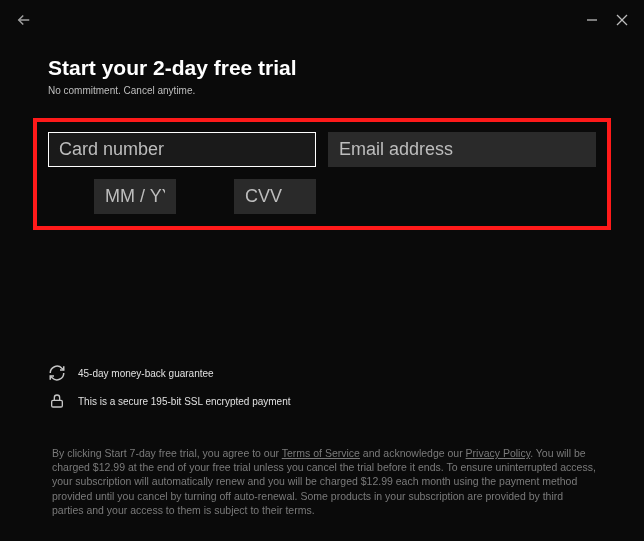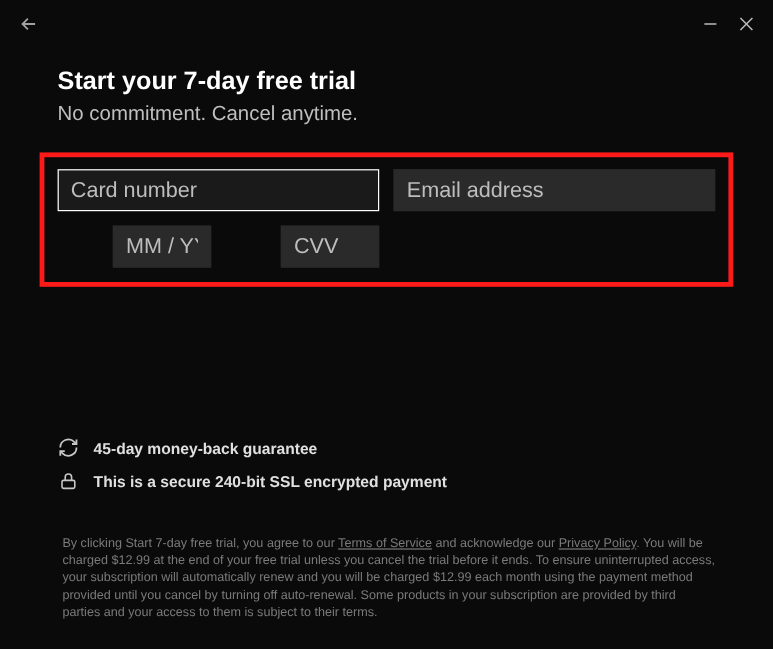--- a/index.html
+++ b/index.html
@@ -49,21 +49,21 @@
     .content {
       padding: 22px 48px 0 48px;
     }
     .heading {
       font-size: 21px;
       font-weight: 600;
       color: #fff;
       margin-bottom: 5px;
     }
     .subheading {
-      font-size: 17px;
+      font-size: 10px;
       color: #bfbfbf;
       margin-bottom: 22px;
     }
     .hl-box {
       border: 4px solid #ff1a1a;
     }
     .form-wrap {
       padding: 10px 11px 12px 11px;
       margin-left: -15px;
       margin-right: -15px;
@@ -131,23 +131,22 @@
     }
     .assurance-icon {
       width: 18px;
       height: 18px;
       display: inline-flex;
       align-items: center;
       justify-content: center;
       color: #c6c6c6;
     }
     .assurance-text {
-      font-size: 13px;
+      font-size: 10px;
       color: #e0e0e0;
-      font-weight: bold;
     }
     .cta-wrap {
       border: 4px solid #ff1a1a;
       padding: 14px 12px;
       margin-top: -4px;
     }
     .cta-btn {
       background: #0f8eff;
       color: #fff;
       border: none;
@@ -189,21 +188,21 @@
     <span class="win-btn">
       <svg width="12" height="12" viewBox="0 0 12 12" stroke="currentColor" stroke-width="1.3">
           <line x1="1" y1="1" x2="11" y2="11"></line>
           <line x1="11" y1="1" x2="1" y2="11"></line>
         </svg>
     </span>
   </span>
 </div>
 
 <div class="content">
-  <h1 class="heading">Start your 7-day free trial</h1>
+  <h1 class="heading">Start your 2-day free trial</h1>
   <p class="subheading">No commitment. Cancel anytime.</p>
 
   <div class="hl-box form-wrap">
     <div class="form-grid">
       <div class="left-col">
         <input class="input input-focused" placeholder="Card number" style="">
         <div class="row-two">
           <input class="input" placeholder="MM / YY" style="">
           <input class="input" placeholder="CVV" style="">
         </div>
@@ -229,21 +228,21 @@
         </span>
         <span class="assurance-text">45-day money-back guarantee</span>
       </div>
       <div class="assurance-row">
         <span class="assurance-icon">
           <svg width="16" height="16" viewBox="0 0 24 24" fill="none" stroke="currentColor" stroke-width="2">
               <rect x="4" y="11" width="16" height="10" rx="2"></rect>
               <path d="M8 11V7a4 4 0 0 1 8 0v4"></path>
             </svg>
         </span>
-        <span class="assurance-text">This is a secure 240-bit SSL encrypted payment</span>
+        <span class="assurance-text">This is a secure 195-bit SSL encrypted payment</span>
       </div>
     </div>
   </div>
 </div>
 
 <div class="legal">
   <span>By clicking Start 7-day free trial, you agree to our </span><a href="#">Terms of Service</a><span> and acknowledge our </span><a href="#">Privacy Policy</a><span>. You will be charged $12.99 at the end of your free trial unless you cancel the trial before it ends. To ensure uninterrupted access, your subscription will automatically renew and you will be charged $12.99 each month using the payment method provided until you cancel by turning off auto-renewal. Some products in your subscription are provided by third parties and your access to them is subject to their terms.</span>
 </div>
 
 </body></html>

